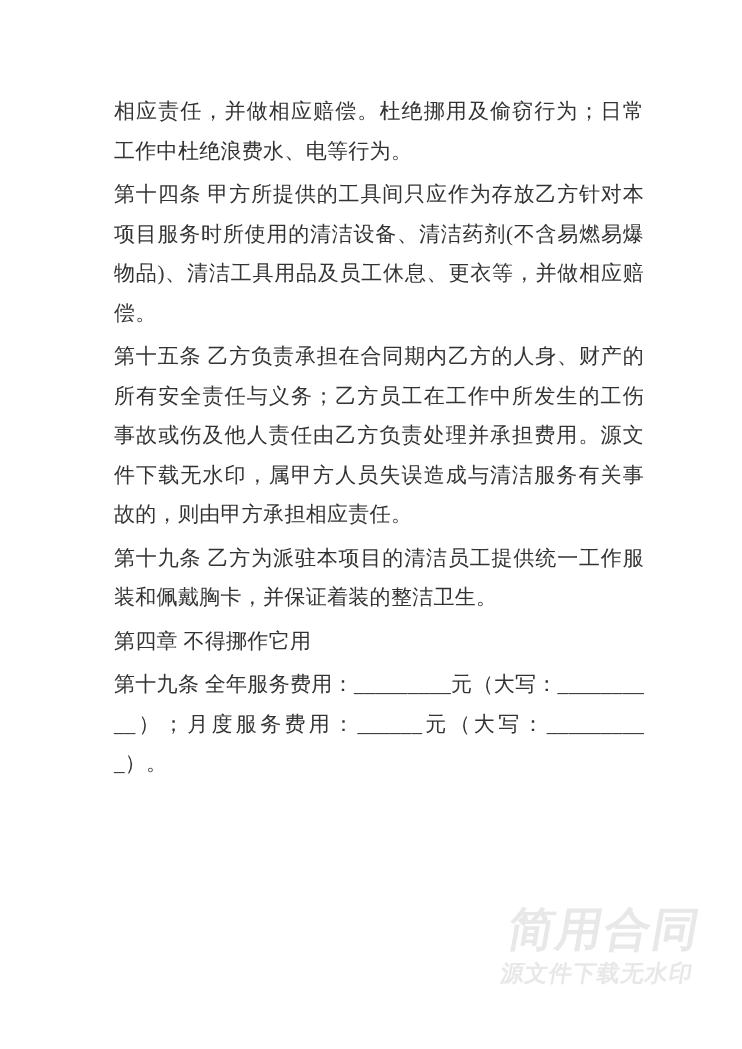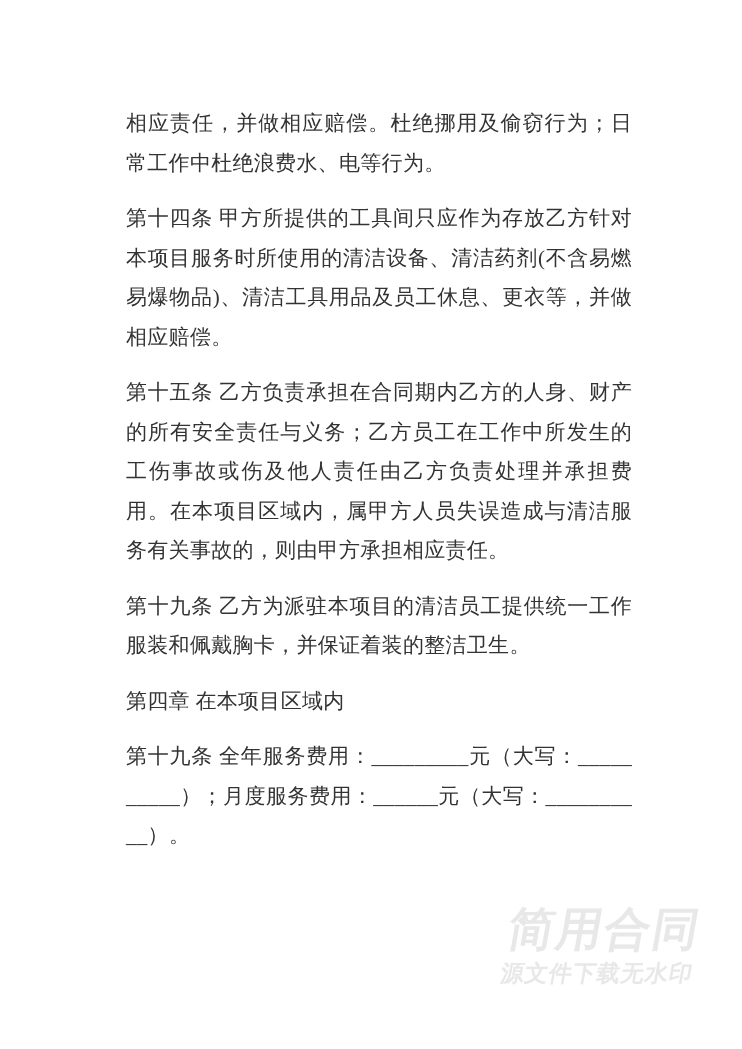--- a/index.html
+++ b/index.html
@@ -15,21 +15,21 @@
     overflow: hidden;
     font-family: "Liberation Serif", "DejaVu Serif", serif;
   }
   .doc-body {
     position: absolute;
     left: 110px;
     top: 88px;
     width: 538px;
   }
   .doc-body p {
-    margin: 16px;
+    margin: 4px;
     padding: 0;
     font-size: 21px;
     line-height: 39.5px;
     color: #333333;
     text-align: justify;
     text-justify: inter-ideograph;
     letter-spacing: 0.3px;
     word-break: break-all;
   }
   .watermark {
@@ -57,23 +57,23 @@
   }
 </style>
 </head>
 <body>
 
 <div class="page">
 
   <div class="doc-body">
     <p>相应责任，并做相应赔偿。杜绝挪用及偷窃行为；日常工作中杜绝浪费水、电等行为。</p>
     <p>第十四条 甲方所提供的工具间只应作为存放乙方针对本项目服务时所使用的清洁设备、清洁药剂(不含易燃易爆物品)、清洁工具用品及员工休息、更衣等，并做相应赔偿。</p>
-    <p>第十五条 乙方负责承担在合同期内乙方的人身、财产的所有安全责任与义务；乙方员工在工作中所发生的工伤事故或伤及他人责任由乙方负责处理并承担费用。在本项目区域内，属甲方人员失误造成与清洁服务有关事故的，则由甲方承担相应责任。</p>
+    <p>第十五条 乙方负责承担在合同期内乙方的人身、财产的所有安全责任与义务；乙方员工在工作中所发生的工伤事故或伤及他人责任由乙方负责处理并承担费用。源文件下载无水印，属甲方人员失误造成与清洁服务有关事故的，则由甲方承担相应责任。</p>
     <p>第十九条 乙方为派驻本项目的清洁员工提供统一工作服装和佩戴胸卡，并保证着装的整洁卫生。</p>
-    <p>第四章 在本项目区域内</p>
+    <p>第四章 不得挪作它用</p>
     <p>第十九条 全年服务费用：_________元（大写：__________）；月度服务费用：______元（大写：__________）。</p>
   </div>
 
   <div class="watermark">
     <div class="wm-title">简用合同</div>
     <div class="wm-subtitle">源文件下载无水印</div>
   </div>
 
 </div>
 

